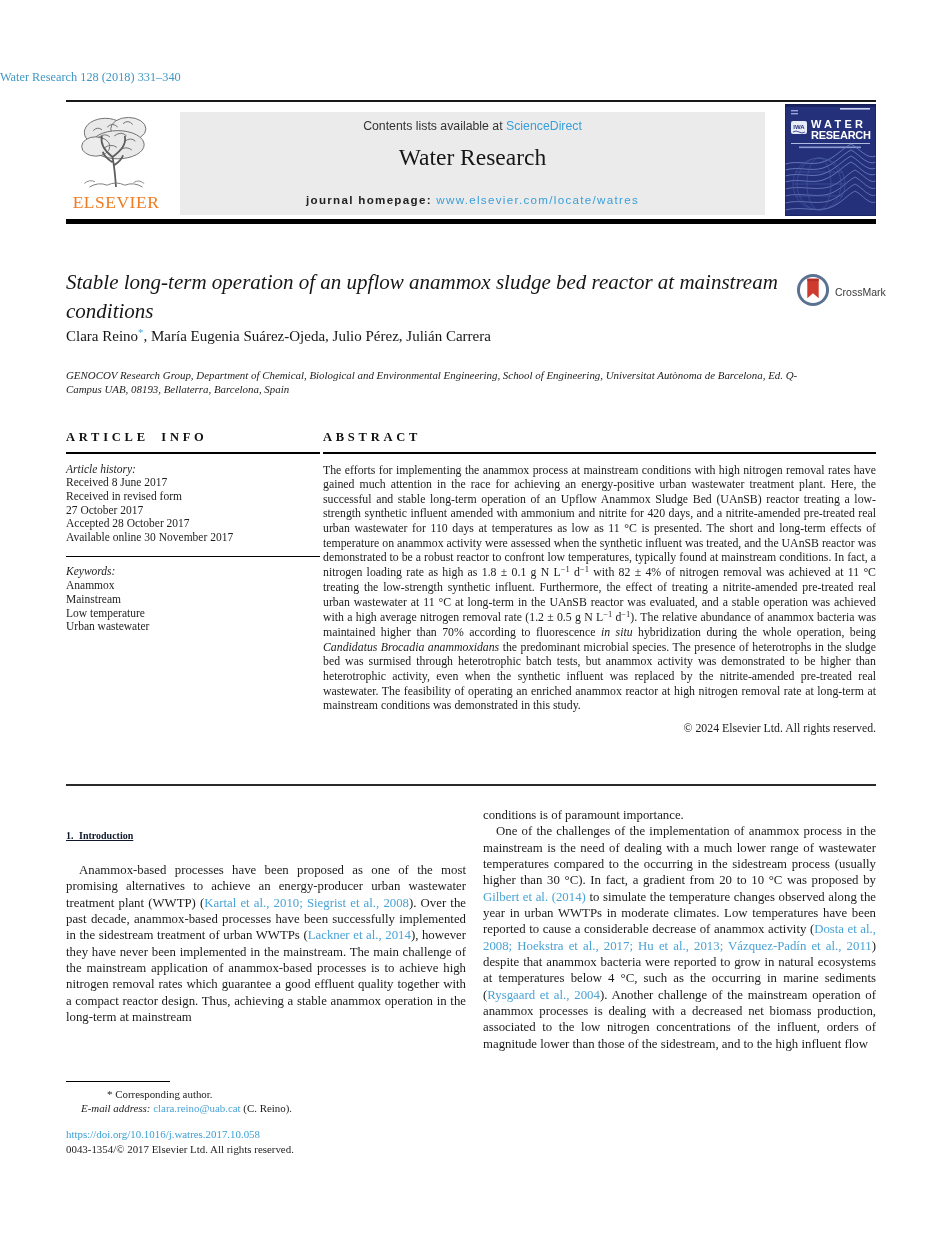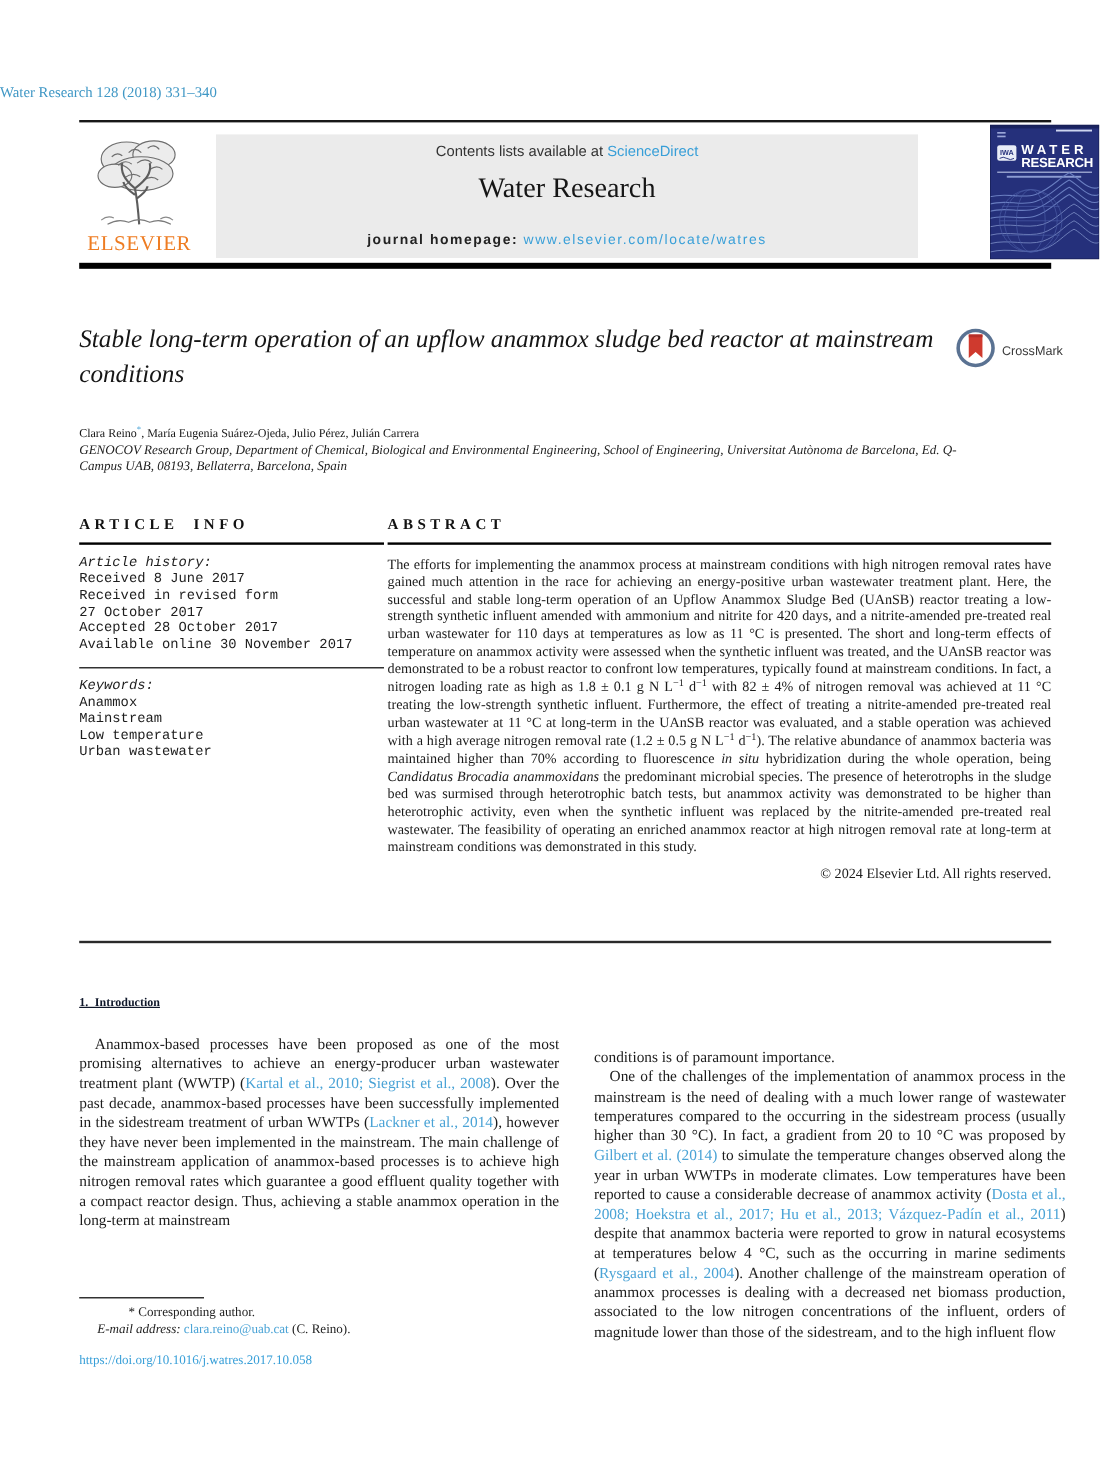--- a/index.html
+++ b/index.html
@@ -31,49 +31,49 @@
     font-family:"Liberation Sans","DejaVu Sans",sans-serif; }
   .banner .contents { margin-top:7px; font-size:12.3px; color:#333; }
   .banner .wr { font-family:"Liberation Serif","DejaVu Serif",serif;
     font-size:23.5px; color:#161616; margin-top:11px; }
   .banner .homepage { margin-top:auto; margin-bottom:9px; font-size:11.6px;
     letter-spacing:1.3px; color:#222; font-weight:bold; }
   .lnk { color:#389fd8; text-decoration:none; cursor:pointer; }
   .banner .homepage .lnk { font-weight:normal; }
 
   
-  .cover { left:785px; top:104px; width:91px; height:144px;margin-left:40px; }
+  .cover { left:785px; top:104px; width:91px; height:144px; }
 
   
   .title { left:66px; top:268px; width:724px; font-size:21px; line-height:28.5px; color:#161616;font-style:italic; }
   .crossmark { left:795px; top:271px; display:flex; align-items:center; gap:4px; }
   .crossmark .cm-label { font-size:10.5px; color:#3a3a3a;
     font-family:"Liberation Sans","DejaVu Sans",sans-serif;text-align:center; }
 
-  .authors { left:66px; top:356px; font-size:10px; color:#161616;text-align:center; }
+  .authors { left:66px; top:328px; font-size:15px; color:#161616;text-align:center; }
   .affil { left:66px; top:369px; width:748px; font-size:10.9px; font-style:italic;
     line-height:13.8px; color:#222; }
 
   
   .infocol { left:66px; top:430px; width:254px; }
   .abscol  { left:323px; top:430px; width:553px; }
   .colhead { font-size:12.5px; font-weight:bold; letter-spacing:0.30em;
     word-spacing:0.45em; color:#111; }
   .headrule { height:1.6px; background:#000; margin-top:7px; margin-bottom:9px; }
-  .info-body { font-size:11.5px; line-height:13.7px; color:#1d1d1d;font-family:Liberation Mono, monospace; }
+  .info-body { font-size:11.5px; line-height:13.7px; color:#1d1d1d; }
   .info-label { font-style:italic; }
   .info-divider { height:1.6px; background:#000; margin:11px 0 8px 0; }
   .abs-text { font-size:11.8px; line-height:14.6px; text-align:justify; color:#1b1b1b; }
   .abs-copy { text-align:right; margin-top:8px; font-size:11.8px; color:#1b1b1b; }
 
   
   .introhead { left:66px; top:830px; font-size:10px; font-weight:bold;
     word-spacing:3px; color:#0f172a;text-decoration:underline; }
   .colL { left:66px;  top:862px; width:400px; }
-  .colR { left:483px; top:873px; width:393px;margin-left:12px; }
+  .colR { left:483px; top:807px; width:393px; }
   .body-text { font-size:12.8px; line-height:16.35px; text-align:justify; color:#1b1b1b; }
   .indent { text-indent:13px; }
   .p0 { margin:0; }
 
   
   .footnotes { left:66px; top:1087px; width:420px; font-size:10.9px;
     line-height:14.2px; color:#222; }
   .fn1 { padding-left:8px;margin-left:33px; }
   .fn2 { padding-left:15px; }
   .doiblock { left:66px; top:1127px; width:420px; font-size:10.9px;
@@ -219,15 +219,16 @@
     <p class="body-text indent p0"><span>One of the challenges of the implementation of anammox process in the mainstream is the need of dealing with a much lower range of wastewater temperatures compared to the occurring in the sidestream process (usually higher than 30 °C). In fact, a gradient from 20 to 10 °C was proposed by </span><a class="seg-link">Gilbert et al. (2014)</a><span> to simulate the temperature changes observed along the year in urban WWTPs in moderate climates. Low temperatures have been reported to cause a considerable decrease of anammox activity (</span><a class="seg-link">Dosta et al., 2008; Hoekstra et al., 2017; Hu et al., 2013; Vázquez-Padín et al., 2011</a><span>) despite that anammox bacteria were reported to grow in natural ecosystems at temperatures below 4 °C, such as the occurring in marine sediments (</span><a class="seg-link">Rysgaard et al., 2004</a><span>). Another challenge of the mainstream operation of anammox processes is dealing with a decreased net biomass production, associated to the low nitrogen concentrations of the influent, orders of magnitude lower than those of the sidestream, and to the high influent flow</span></p>
   </div>
 
   <div class="abs footrule"></div>
   <div class="abs footnotes">
     <div class="fn1">* Corresponding author.</div>
     <div class="fn2"><span class="seg-i">E-mail address: </span><a class="seg-link">clara.reino@uab.cat</a><span> (C. Reino).</span></div>
   </div>
   <div class="abs doiblock">
     <div><a class="lnk">https://doi.org/10.1016/j.watres.2017.10.058</a></div>
+    <div class="issn">0043-1354/© 2017 Elsevier Ltd. All rights reserved.</div>
   </div>
 
 </div>
 
 </body></html>

